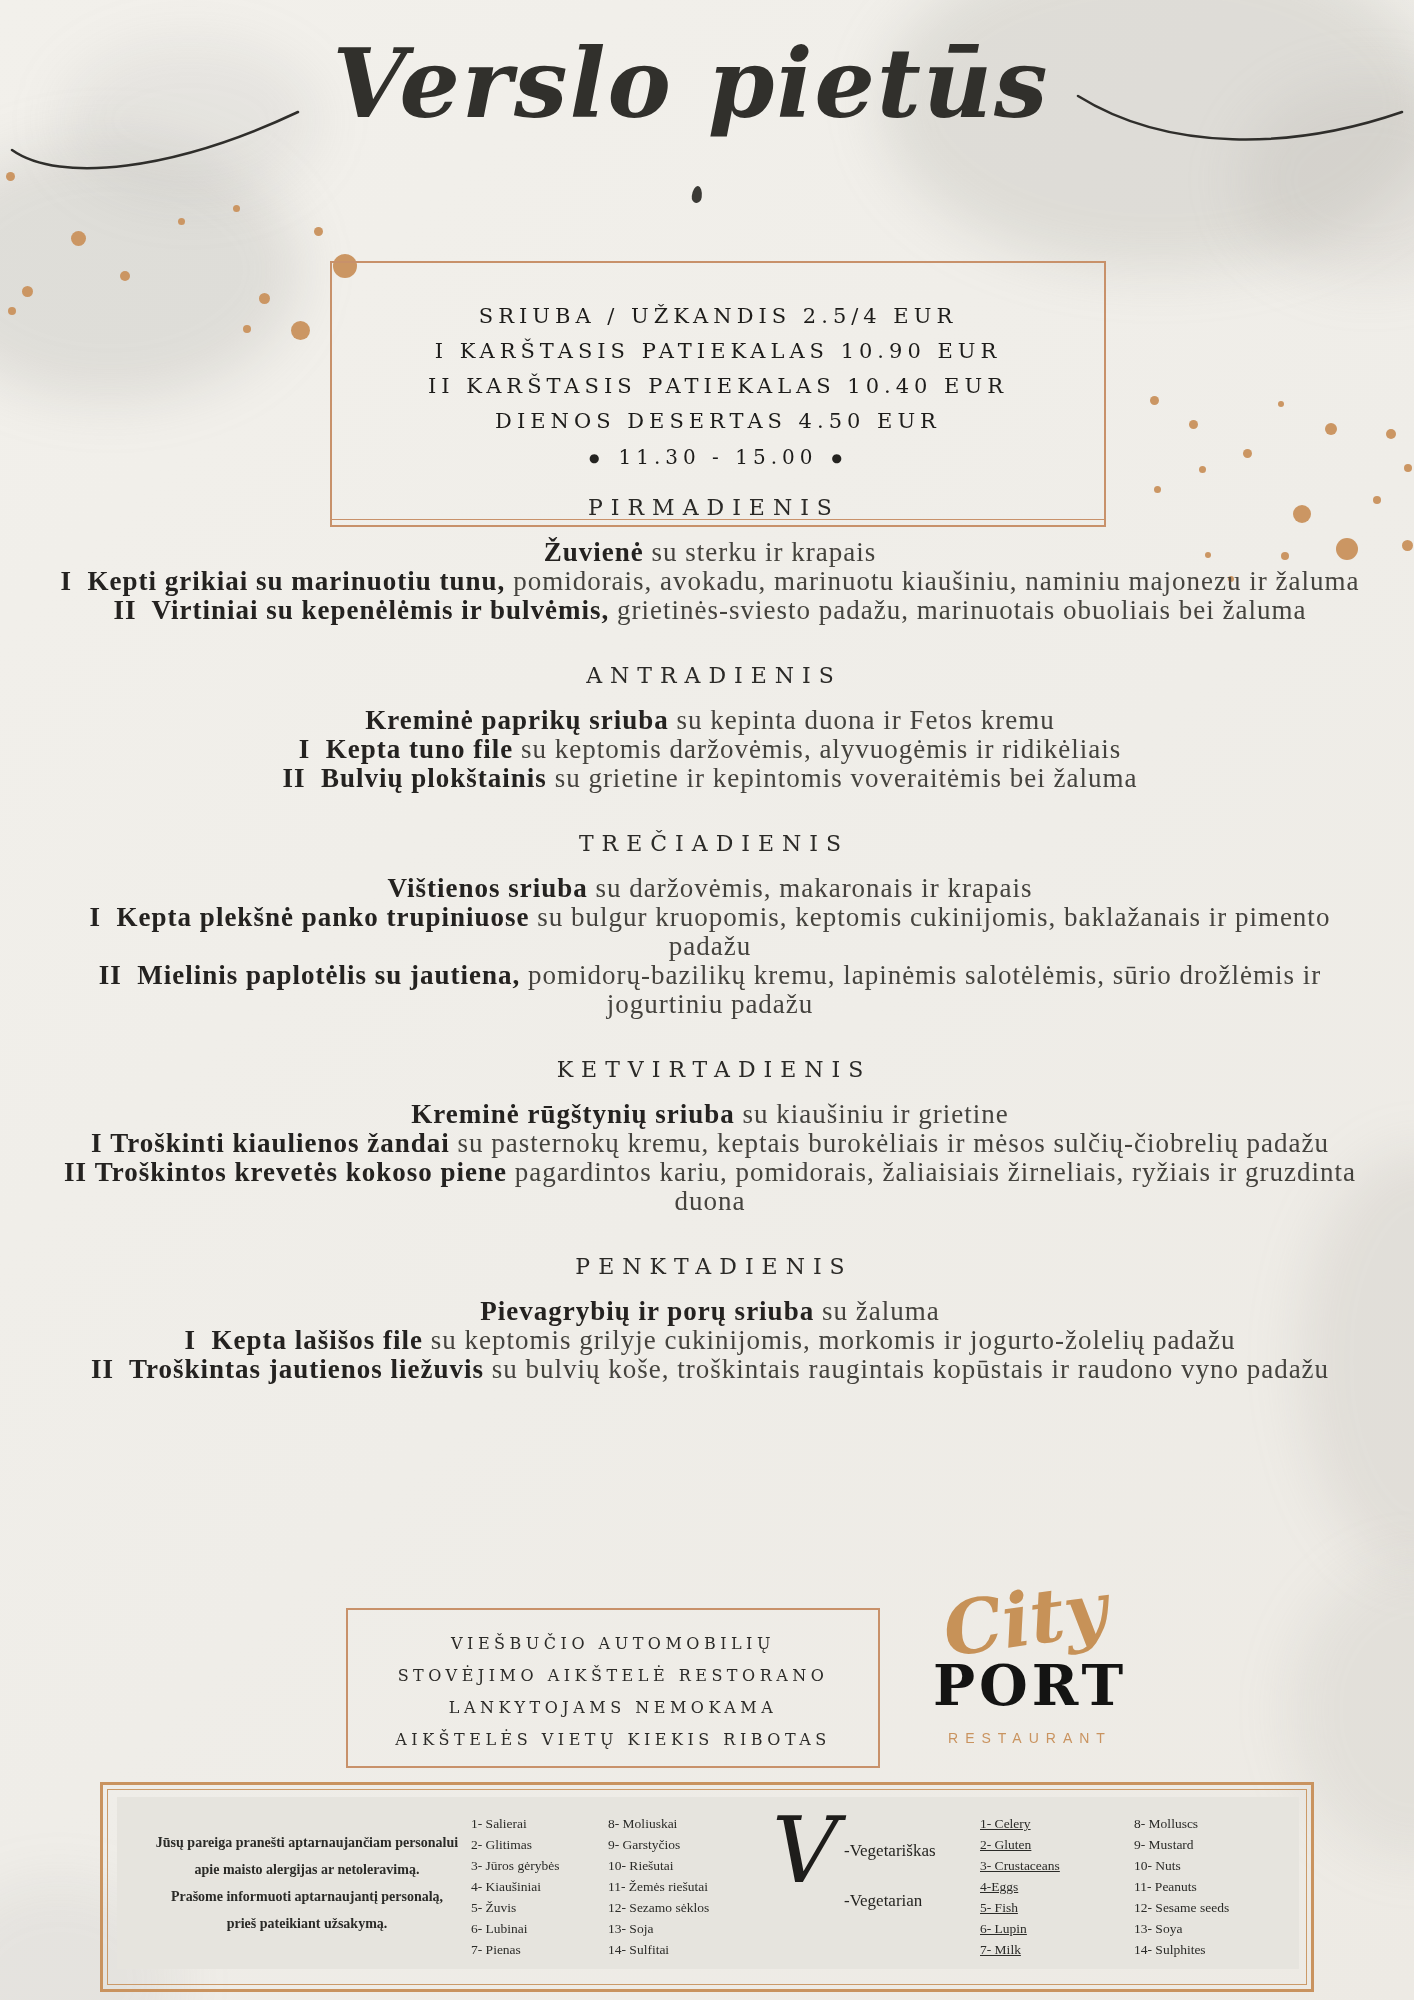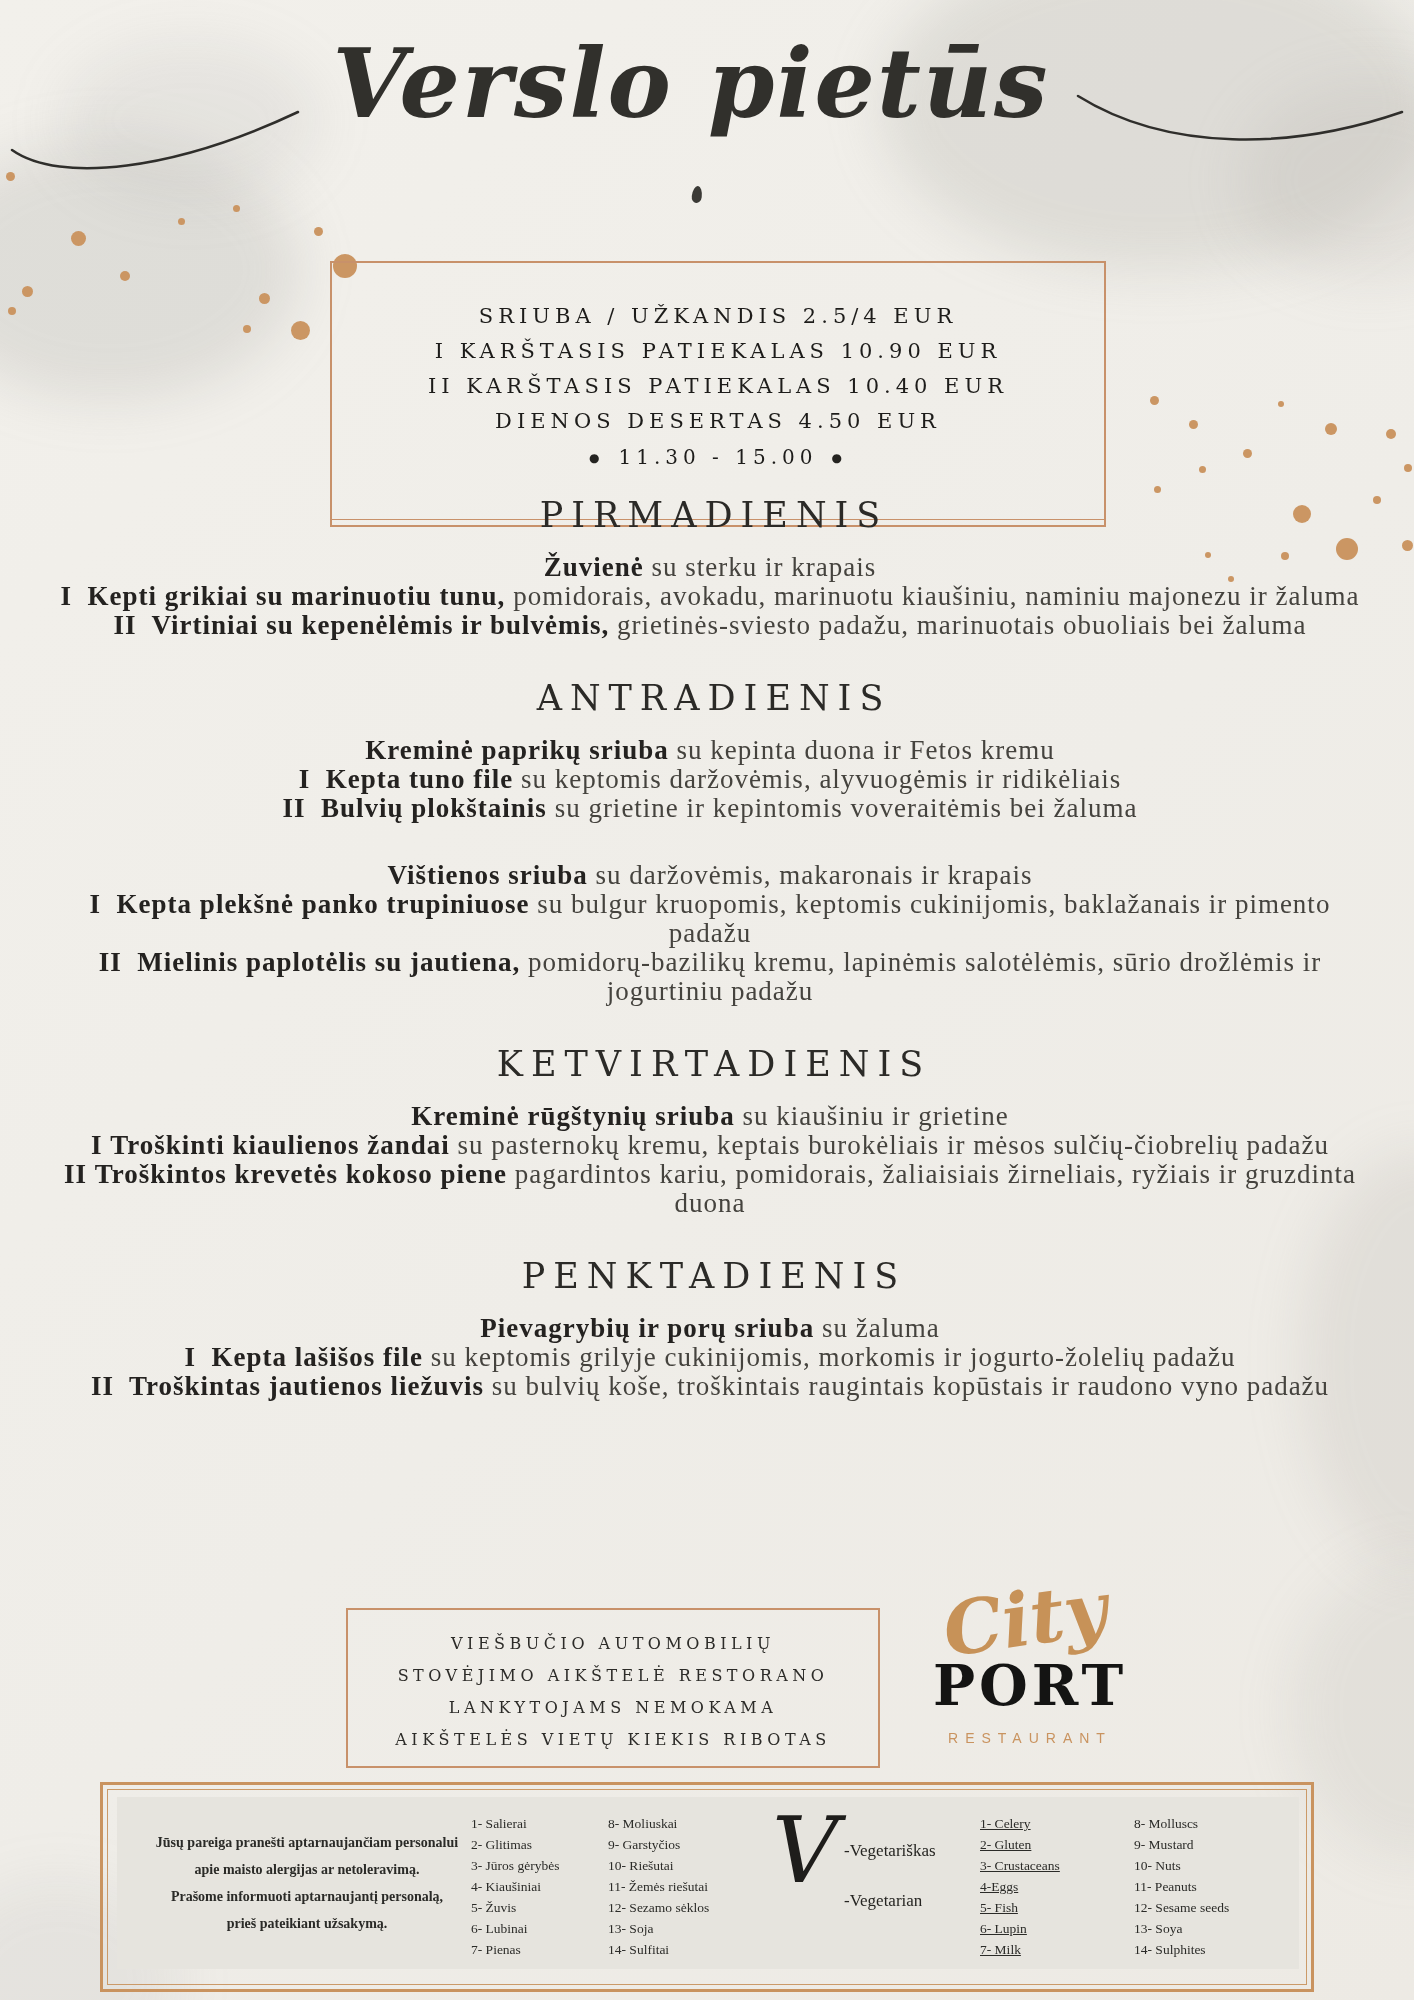--- a/index.html
+++ b/index.html
@@ -25,21 +25,21 @@
               border:2px solid #c8916a; text-align:center; padding-top:36px; }
   .info-box::after { content:''; position:absolute; left:0; right:0; bottom:5px;
                      border-bottom:1px solid #c8916a; }
   .info-lines div { font-size:21px; letter-spacing:5px; line-height:35px; color:#1d1c1a; }
   .hours { margin-top:6px; font-size:20px; letter-spacing:5px; color:#1d1c1a; }
   .hours .blt { font-size:12px; vertical-align:2px; padding:0 14px; color:#242320; }
 
   
   .menu { position:absolute; left:60px; top:495px; width:1300px; text-align:center; }
   .day { margin-bottom:38px; }
-  .day-name { font-size:35px; font-weight:normal; letter-spacing:8px; text-indent:8px;
+  .day-name { font-size:22px; font-weight:normal; letter-spacing:8px; text-indent:8px;
               color:#2b2a27; margin-bottom:18px; }
   .dish { font-family:"Liberation Serif", serif; font-size:27px; line-height:29px;
           letter-spacing:1px; color:#45433e; font-weight:normal; }
   .dish .b { font-weight:bold; color:#242220; }
 
   
   .parking-box { position:absolute; left:346px; top:1608px; width:534px; height:160px;
                  border:2px solid #c8916a; text-align:center; padding-top:18px; }
   .parking-box div { font-size:16px; letter-spacing:4.5px; line-height:32px; color:#2c2b28; }
 
@@ -152,20 +152,21 @@
     </section>
 
     <section class="day">
       <h2 class="day-name">ANTRADIENIS</h2>
       <p class="dish"><span class="b">Kreminė paprikų sriuba</span><span> su kepinta duona ir Fetos kremu</span></p>
       <p class="dish"><span class="b">I&nbsp; Kepta tuno file</span><span> su keptomis daržovėmis, alyvuogėmis ir ridikėliais</span></p>
       <p class="dish"><span class="b">II&nbsp; Bulvių plokštainis</span><span> su grietine ir kepintomis voveraitėmis bei žaluma</span></p>
     </section>
 
     <section class="day">
+      <h2 class="day-name">TREČIADIENIS</h2>
       <p class="dish"><span class="b">Vištienos sriuba</span><span> su daržovėmis, makaronais ir krapais</span></p>
       <p class="dish"><span class="b">I&nbsp; Kepta plekšnė panko trupiniuose</span><span> su bulgur kruopomis, keptomis cukinijomis, baklažanais ir pimento padažu</span></p>
       <p class="dish"><span class="b">II&nbsp; Mielinis paplotėlis su jautiena,</span><span> pomidorų-bazilikų kremu, lapinėmis salotėlėmis, sūrio drožlėmis ir jogurtiniu padažu</span></p>
     </section>
 
     <section class="day">
       <h2 class="day-name">KETVIRTADIENIS</h2>
       <p class="dish"><span class="b">Kreminė rūgštynių sriuba</span><span> su kiaušiniu ir grietine</span></p>
       <p class="dish"><span class="b">I&nbsp;Troškinti kiaulienos žandai</span><span> su pasternokų kremu, keptais burokėliais ir mėsos sulčių-čiobrelių padažu</span></p>
       <p class="dish"><span class="b">II&nbsp;Troškintos krevetės kokoso piene</span><span> pagardintos kariu, pomidorais, žaliaisiais žirneliais, ryžiais ir gruzdinta duona</span></p>

